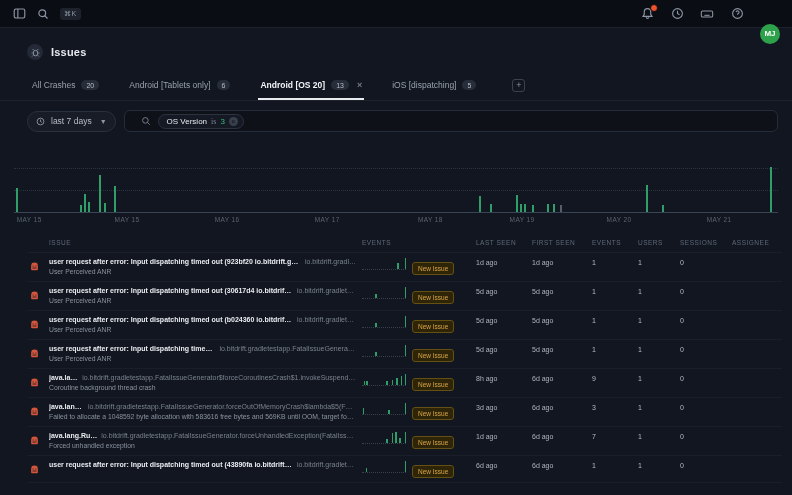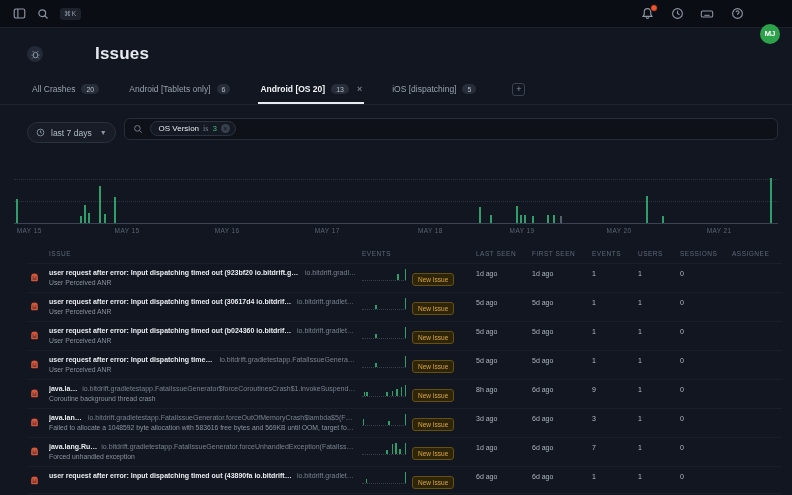--- a/index.html
+++ b/index.html
@@ -14,42 +14,42 @@
   .tb-icon { width:14px; height:14px; display:inline-flex; align-items:center; justify-content:center; color:#8d96a5; cursor:pointer; }
   .kbd-badge { background:#1d222c; color:#8d96a5; font-size:7px; padding:2px 4px; border-radius:3px; letter-spacing:0.5px; }
   .bell-wrap { position:relative; }
   .bell-dot { position:absolute; top:-3px; right:-4px; width:8px; height:8px; border-radius:50%; background:#f0502a; border:1.5px solid #0a0d13; }
   .avatar { width:20px; height:20px; border-radius:50%; background:#2ea24a; color:#fff;
     font-size:8px; font-weight:bold; display:flex; align-items:center; justify-content:center;margin-top:40px; }
 
   
   .page-head { display:flex; align-items:center; gap:8px; padding:16px 0 10px 27px; }
   .issues-ico { width:16px; height:16px; border-radius:50%; background:#232936; display:flex; align-items:center; justify-content:center; color:#9aa3b2; }
-  .page-title { font-size:17px; font-weight:bold; letter-spacing:0.2px;margin-left:44px; }
+  .page-title { font-size:11px; font-weight:bold; letter-spacing:0.2px; }
 
   
   .tabs { display:flex; align-items:flex-end; gap:26px; padding:4px 0 0 30px; border-bottom:1px solid #1d222c; }
   .tab { display:flex; align-items:center; gap:6px; padding:6px 2px 8px 2px; font-size:8.5px;
     color:#99a1ae; cursor:pointer; border-bottom:2px solid transparent; white-space:nowrap; }
   .tab.active { color:#f2f4f7; font-weight:bold; border-bottom-color:#e8ebef; }
   .tab-count { background:#272d39; color:#b6bdc8; font-size:7px; font-weight:normal; padding:1.5px 5px; border-radius:7px; }
   .tab-close { color:#727b8a; font-size:9px; margin-left:2px; }
   .add-tab { width:13px; height:13px; border:1px solid #3a4250; border-radius:3px; color:#8d96a5;
     font-size:9px; line-height:11px; text-align:center; margin:0 0 8px 8px; cursor:pointer; }
 
   
   .filter-row { display:flex; align-items:center; gap:8px; padding:9px 14px 9px 27px; }
   .ctl { display:flex; align-items:center; gap:6px; background:#171c26; border:1px solid #2a313e;
     border-radius:5px; height:21px; padding:0 8px; font-size:8.5px; color:#d5dae2; cursor:pointer; }
   .ctl-app { width:142px; }
   .ctl .chev { margin-left:auto; color:#8d96a5; font-size:7px; }
-  .ctl-time { border-radius:11px; color:#b6bdc8;margin-top:8px; }
+  .ctl-time { border-radius:11px; color:#b6bdc8; }
   .ctl-time .chev { margin-left:2px; }
   .searchbox { flex:1; display:flex; align-items:center; gap:7px; background:#0e1118;
-    border:1px solid #262d3a; border-radius:6px; height:22px; padding:0 8px; }
+    border:1px solid #262d3a; border-radius:6px; height:22px; padding:0 16px; }
   .chip { display:flex; align-items:center; gap:4px; background:#141923; border:1px solid #2c3340;
     border-radius:10px; padding:2px 5px 2px 8px; font-size:8px; cursor:pointer; }
   .chip .op { color:#7c8595;font-family:Liberation Serif, serif; }
   .chip .val { color:#3fb87f; }
   .chip-x { width:9px; height:9px; border-radius:50%; background:#39404d; color:#0e1118;
     font-size:7px; line-height:9px; text-align:center; }
 
   
   .chart-sec { padding:10px 14px 0 14px; }
   .chart-title { font-size:9px; font-weight:bold; color:#dfe3e9; padding-left:13px; }

